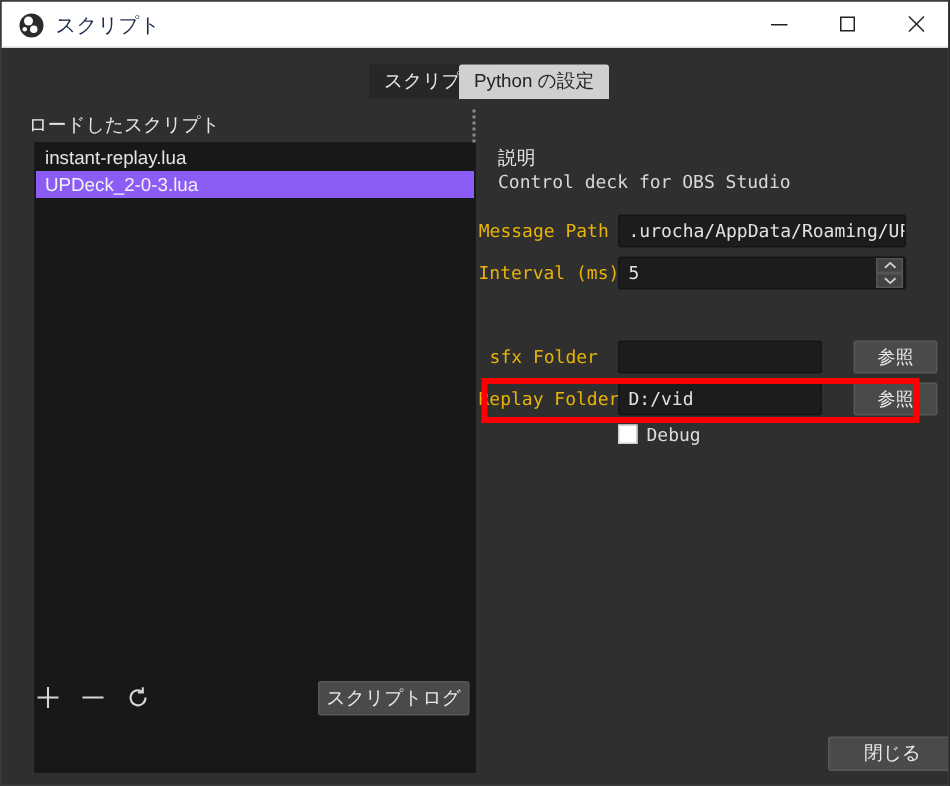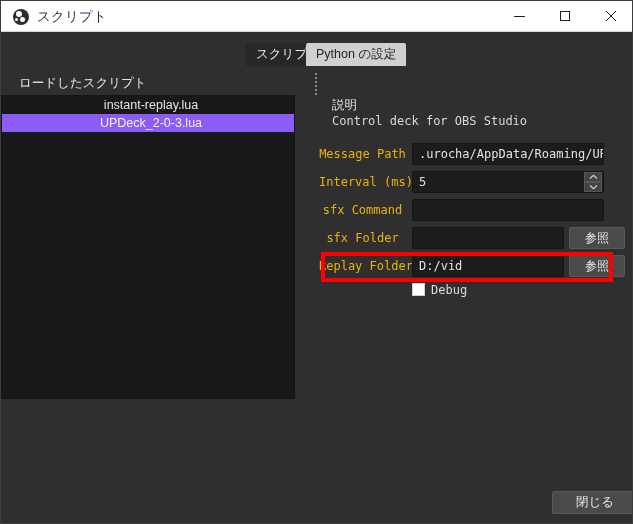--- a/index.html
+++ b/index.html
@@ -143,27 +143,26 @@
   }
   #splitter .dot {
     width: 2px; height: 2px;
     background: #8a8a8a;
     margin: 2px auto 0 auto;
   }
 
   
   #script-list {
     position: absolute;
-    left: 0; top: 28px;
-    width: 294px; height: 304px;
+    left: 22px; top: 28px;
+    width: 294px; height: 420px;
     background: #181818;
     border: 1px solid #151515;
     box-sizing: border-box;
     overflow: hidden;
-    text-align: center;
   }
   .list-item {
     height: 18px;
     line-height: 18px;
     padding-left: 6px;
     font-size: 12.5px;
     color: #e4e4e4;
     white-space: nowrap;
   }
   .list-item.selected {
@@ -243,21 +242,21 @@
     border-radius: 2px;
     color: #e2e2e2;
     font-size: 12px;
     font-family: "DejaVu Sans Mono", monospace;
     line-height: 20px;
     padding-left: 6px;
     white-space: nowrap;
     overflow: hidden;
   }
   .prop-input.wide { width: 192px; }
-  .prop-input.narrow { width: 152px; }
+  .prop-input.narrow { width: 136px; }
   .prop-input.spin { width: 192px; padding-right: 20px; }
 
   .spinner {
     position: absolute;
     left: 265px; top: 2px;
     width: 18px; height: 20px;
   }
   .spinner .sbtn {
     width: 18px; height: 10px;
     background: #434343;
@@ -377,20 +376,40 @@
   </div>
 
   <div id="left-pane">
     <div class="pane-title" id="left-title">ロードしたスクリプト</div>
 
     <div id="script-list">
       <div class="list-item">instant-replay.lua</div>
       <div class="list-item selected">UPDeck_2-0-3.lua</div>
     </div>
 
+    <div id="list-toolbar">
+      <div class="tool-icon" id="tool-add">
+        <svg width="16" height="16" viewBox="0 0 16 16">
+          <line x1="8" y1="1" x2="8" y2="15" stroke="#d6d6d6" stroke-width="1.4"></line>
+          <line x1="1" y1="8" x2="15" y2="8" stroke="#d6d6d6" stroke-width="1.4"></line>
+        </svg>
+      </div>
+      <div class="tool-icon" id="tool-remove">
+        <svg width="16" height="16" viewBox="0 0 16 16">
+          <line x1="1" y1="8" x2="15" y2="8" stroke="#d6d6d6" stroke-width="1.4"></line>
+        </svg>
+      </div>
+      <div class="tool-icon" id="tool-reload">
+        <svg width="16" height="16" viewBox="0 0 16 16">
+          <path d="M13 8 A5 5 0 1 1 11 4.2" fill="none" stroke="#d6d6d6" stroke-width="1.4"></path>
+          <polyline points="11.2,1.2 11.2,4.6 7.9,4.6" fill="none" stroke="#d6d6d6" stroke-width="1.4"></polyline>
+        </svg>
+      </div>
+      <div id="btn-scriptlog">スクリプトログ</div>
+    </div>
   </div>
 
   <div id="splitter">
     <div class="dot"></div>
       <div class="dot"></div>
       <div class="dot"></div>
     <div class="dot"></div>
       <div class="dot"></div>
       <div class="dot"></div>
   </div>
@@ -414,24 +433,20 @@
           </svg>
         </div>
         <div class="sbtn">
           <svg width="9" height="6" viewBox="0 0 9 6">
             <polyline points="1,1.5 4.5,4.7 8,1.5" fill="none" stroke="#d2d2d2" stroke-width="1.2"></polyline>
           </svg>
         </div>
       </div>
     </div>
 
-    <div class="prop-row" id="row-sfxcmd">
-      <div class="prop-label">sfx Command</div>
-      <div class="prop-input wide"></div>
-    </div>
 
     <div class="prop-row" id="row-sfxfolder">
       <div class="prop-label">sfx Folder</div>
       <div class="prop-input narrow"></div>
       <div class="browse-btn">参照</div>
     </div>
 
     <div class="prop-row" id="row-replay">
       <div class="prop-label">Replay Folder</div>
       <div class="prop-input narrow">D:/vid</div>

